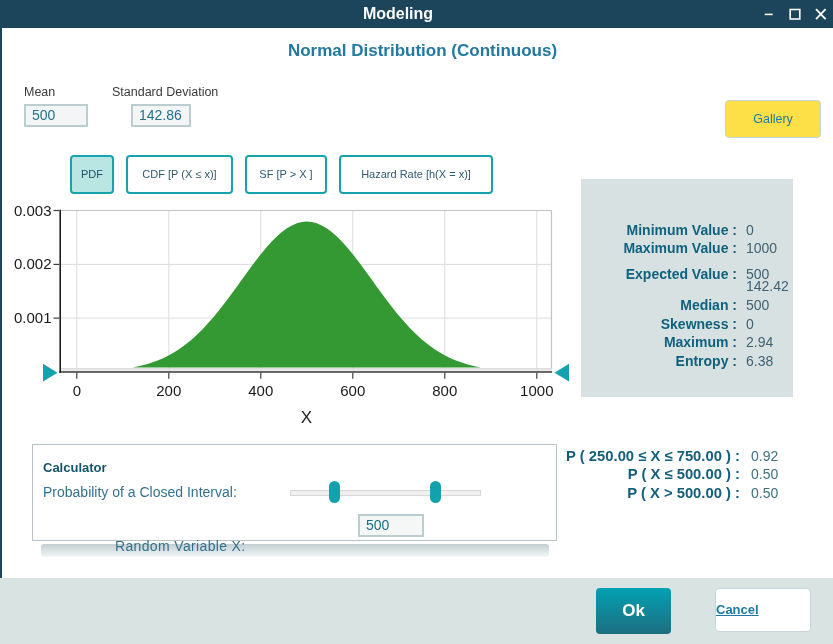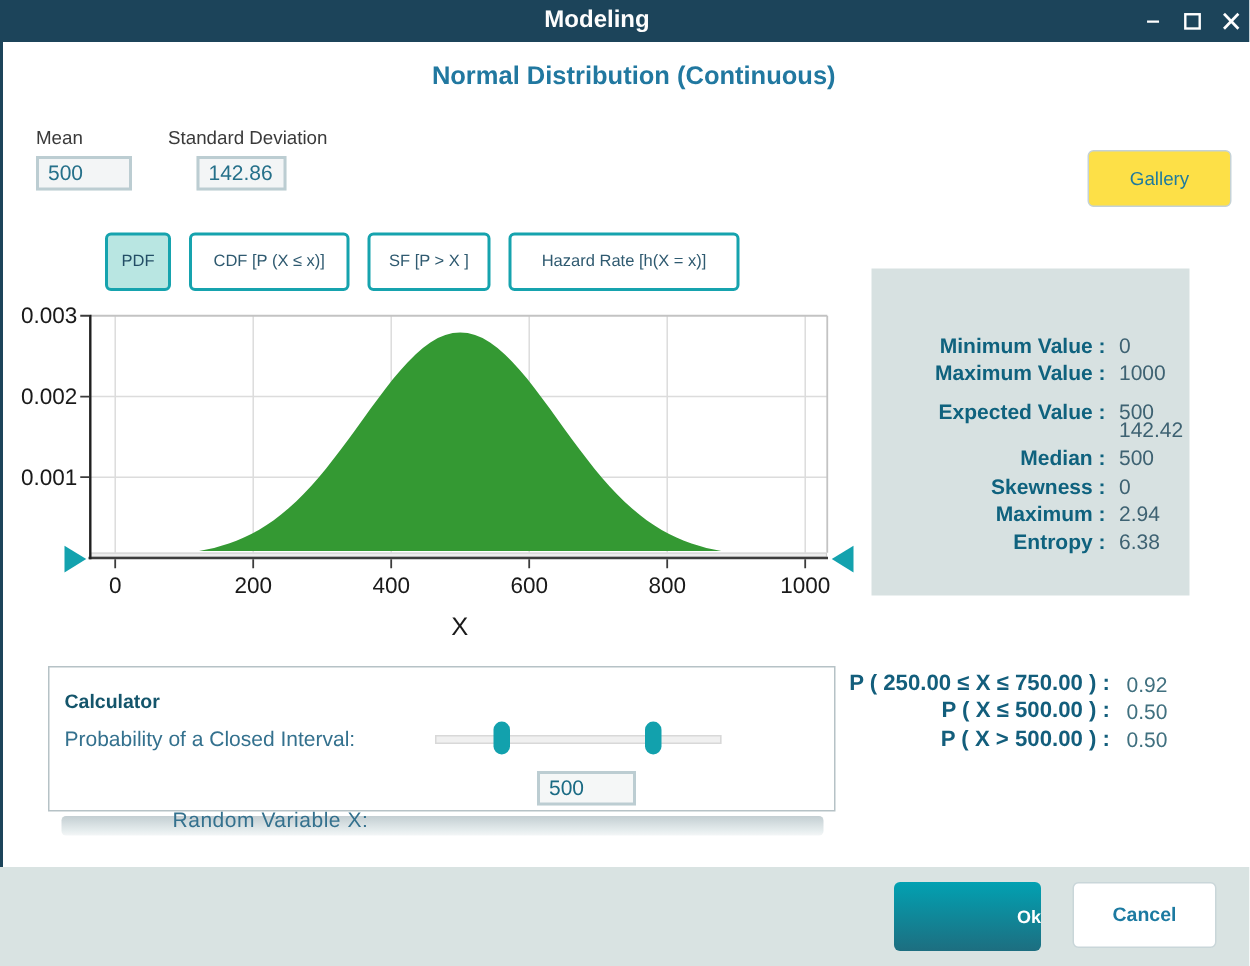--- a/index.html
+++ b/index.html
@@ -29,26 +29,26 @@
   
   #calc{left:32px;top:443.5px;width:523px;height:95px;background:#fff;border:1px solid #b6c2c6;}
   #calcshadow{left:41px;top:544px;width:508px;height:13px;border-radius:3px;
       background:linear-gradient(#c3ced2,#e6edee 75%,#f3f6f7);}
   .prow{position:absolute;left:500px;width:274px;height:19px;line-height:19px;font-size:14px;}
   .prow b{font-size:14.8px;}
   .prow b{position:absolute;left:0;width:240px;text-align:right;color:#135e7c;}
   .prow span{position:absolute;left:251px;color:#40707f;}
   
   #footer{left:0;top:577.5px;width:833px;height:66.5px;background:#d9e3e2;}
-  #okbtn{left:596px;top:588px;width:98px;height:46px;border-radius:4px;
+  #okbtn{left:596px;top:588px;width:75px;height:46px;border-radius:4px;
          background:linear-gradient(#02a1b2,#1d6e80);color:#fff;font-weight:bold;
-         font-size:12px;text-align:right;line-height:46px;}
+         font-size:17px;text-align:center;line-height:46px;}
   #cancelbtn{left:715px;top:588px;width:94px;height:42px;border-radius:4px;background:#fff;
          border:1.5px solid #c9d6d9;color:#1c7aa1;font-weight:bold;font-size:13px;
-         text-align:center;line-height:42px;}
+         text-align:left;line-height:42px;text-decoration:underline;}
 </style>
 </head>
 <body>
   <div class="abs" id="titlebar"></div>
   <div class="abs" id="title">Modeling</div>
   <svg class="abs" style="left:755px;top:0;" width="78" height="28" viewBox="0 0 78 28">
     <line x1="9.7" y1="14.4" x2="17.7" y2="14.4" stroke="#fff" stroke-width="1.6"></line>
     <rect x="35.2" y="9.5" width="9.6" height="9.5" fill="none" stroke="#fff" stroke-width="1.6"></rect>
     <line x1="61.0" y1="9.2" x2="70.6" y2="19.2" stroke="#fff" stroke-width="1.8"></line>
     <line x1="70.6" y1="9.2" x2="61.0" y2="19.2" stroke="#fff" stroke-width="1.8"></line>

